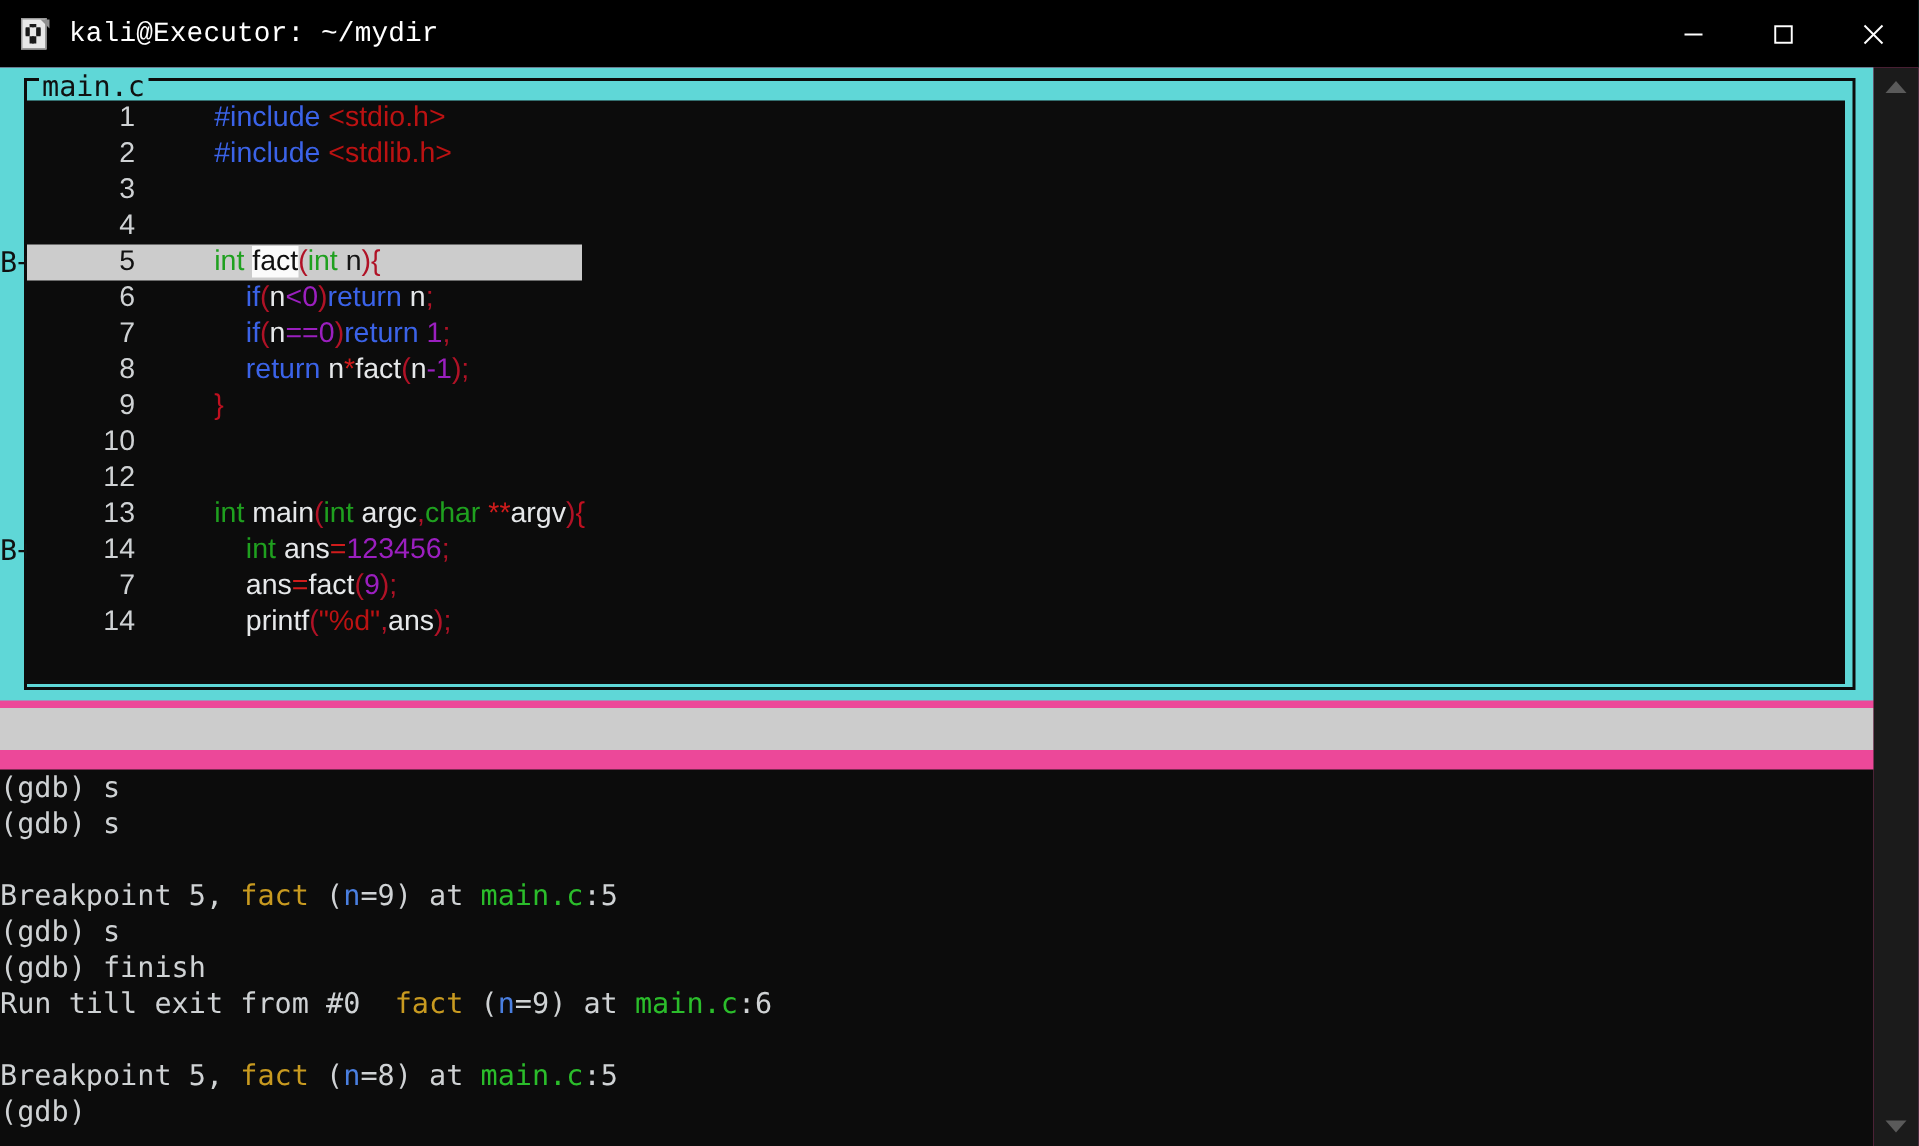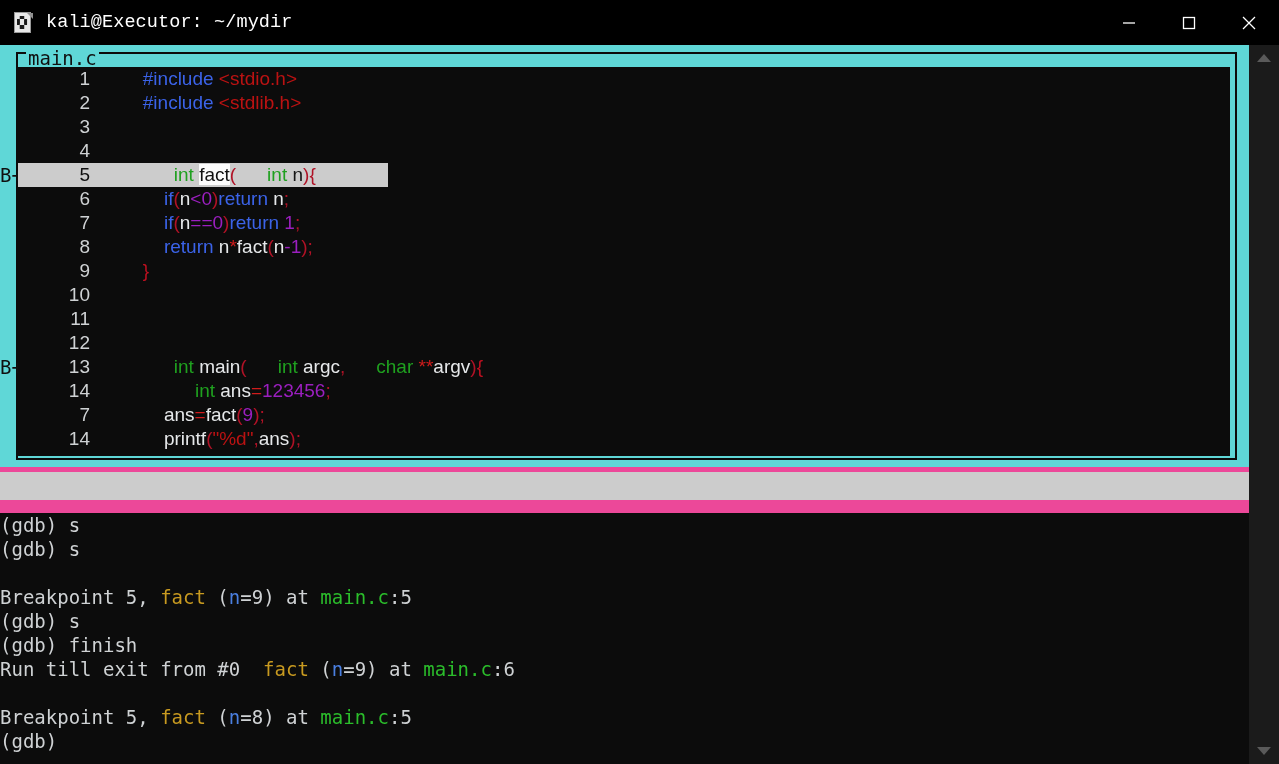--- a/index.html
+++ b/index.html
@@ -137,21 +137,21 @@
 
   .cline.current {
     background: #cccccc;
     color: #101010;
     width: 370px;
   }
   .cline.current .lno { color: #101010; }
 
   
   .k  { color: #3b63e8; }   
-  .ty { color: #1fa01f; margin-left: 31px; }   
+  .ty { color: #1fa01f; }   
   .st { color: #bb1212; }   
   .pn { color: #b01226; }   
   .nm { color: #9b1fbf; }   
   .id { color: #e6e8ea; }   
   .op { color: #d01c1c; }   
   .br { color: #c01020; }   
   .cur{ background: #fbfbfb; color: #101010; } 
 
   
   .current .ty { color: #1fa01f; }
@@ -263,21 +263,20 @@
         <div class="cline"><span class="lno">1</span><span class="src"><span class="id">          </span><span class="k">#include</span><span class="id"> </span><span class="st">&lt;stdio.h&gt;</span></span></div>
         <div class="cline"><span class="lno">2</span><span class="src"><span class="id">          </span><span class="k">#include</span><span class="id"> </span><span class="st">&lt;stdlib.h&gt;</span></span></div>
         <div class="cline"><span class="lno">3</span><span class="src"></span></div>
         <div class="cline"><span class="lno">4</span><span class="src"></span></div>
         <div class="cline current"><span class="lno">5</span><span class="src"><span class="id">          </span><span class="ty">int</span><span class="id"> </span><span class="cur">fact</span><span class="pn">(</span><span class="ty">int</span><span class="id"> </span><span class="id">n</span><span class="pn">)</span><span class="pn">{</span></span></div>
         <div class="cline"><span class="lno">6</span><span class="src"><span class="id">              </span><span class="k">if</span><span class="pn">(</span><span class="id">n</span><span class="nm">&lt;</span><span class="nm">0</span><span class="pn">)</span><span class="k">return</span><span class="id"> n</span><span class="pn">;</span></span></div>
         <div class="cline"><span class="lno">7</span><span class="src"><span class="id">              </span><span class="k">if</span><span class="pn">(</span><span class="id">n</span><span class="nm">==</span><span class="nm">0</span><span class="pn">)</span><span class="k">return</span><span class="id"> </span><span class="nm">1</span><span class="pn">;</span></span></div>
         <div class="cline"><span class="lno">8</span><span class="src"><span class="id">              </span><span class="k">return</span><span class="id"> n</span><span class="op">*</span><span class="id">fact</span><span class="pn">(</span><span class="id">n</span><span class="nm">-</span><span class="nm">1</span><span class="pn">)</span><span class="pn">;</span></span></div>
         <div class="cline"><span class="lno">9</span><span class="src"><span class="id">          </span><span class="br">}</span></span></div>
         <div class="cline"><span class="lno">10</span><span class="src"></span></div>
-        <div class="cline"><span class="lno">11</span><span class="src"></span></div>
         <div class="cline"><span class="lno">12</span><span class="src"></span></div>
         <div class="cline"><span class="lno">13</span><span class="src"><span class="id">          </span><span class="ty">int</span><span class="id"> </span><span class="id">main</span><span class="pn">(</span><span class="ty">int</span><span class="id"> argc</span><span class="pn">,</span><span class="ty">char</span><span class="id"> </span><span class="op">**</span><span class="id">argv</span><span class="pn">)</span><span class="br">{</span></span></div>
         <div class="cline"><span class="lno">14</span><span class="src"><span class="id">              </span><span class="ty">int</span><span class="id"> ans</span><span class="op">=</span><span class="nm">123456</span><span class="pn">;</span></span></div>
         <div class="cline"><span class="lno">7</span><span class="src"><span class="id">              </span><span class="id">ans</span><span class="op">=</span><span class="id">fact</span><span class="pn">(</span><span class="nm">9</span><span class="pn">)</span><span class="pn">;</span></span></div>
         <div class="cline"><span class="lno">14</span><span class="src"><span class="id">              </span><span class="id">printf</span><span class="pn">(</span><span class="st">"%d"</span><span class="pn">,</span><span class="id">ans</span><span class="pn">)</span><span class="pn">;</span></span></div>
       </div>
   </div>
 
   <div class="statusbar">
     

